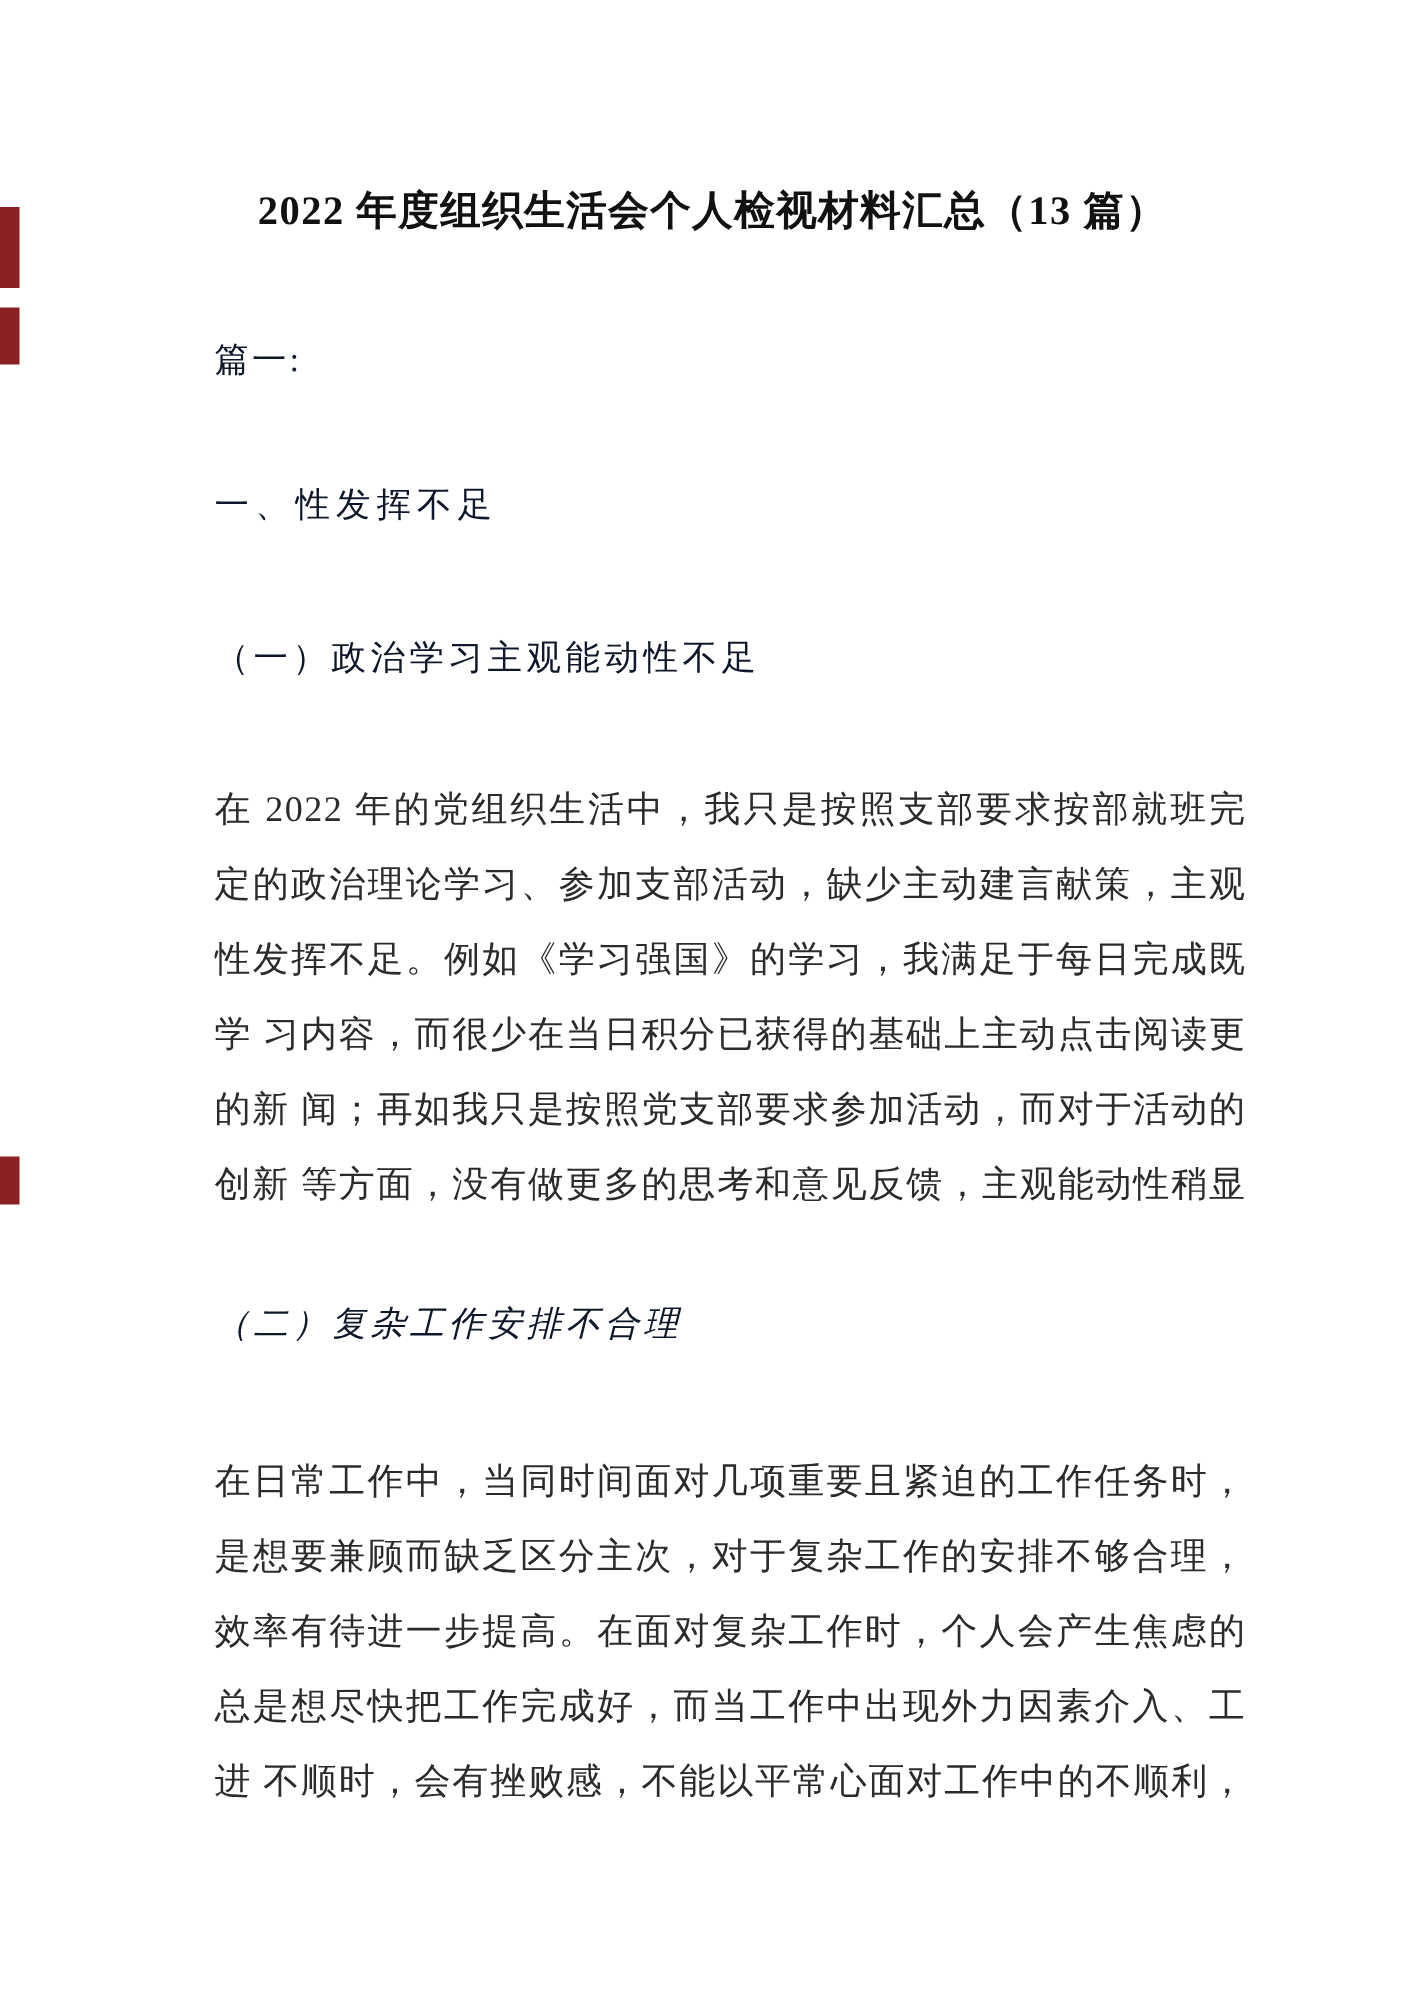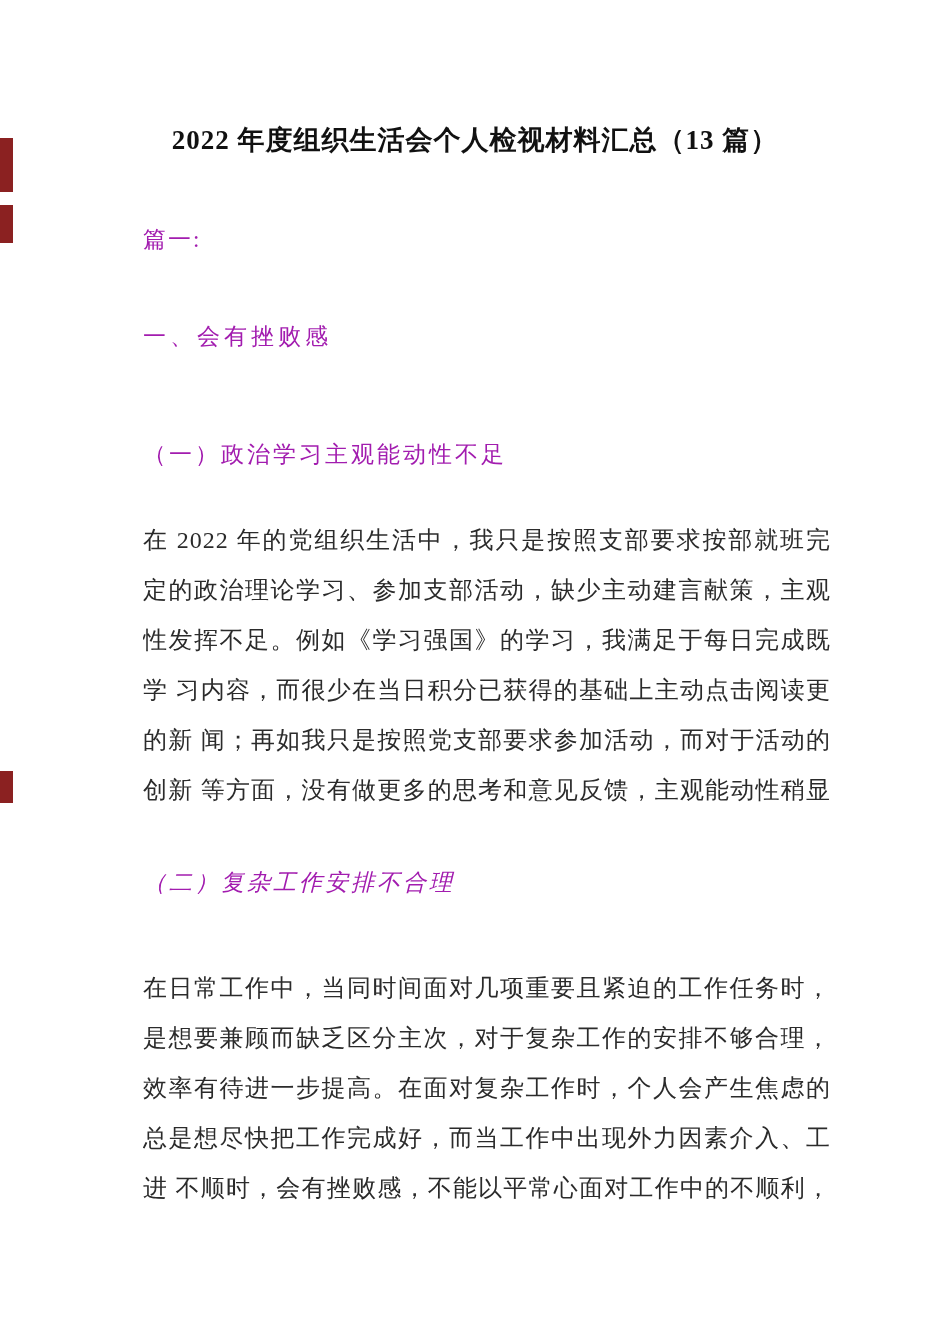--- a/index.html
+++ b/index.html
@@ -30,28 +30,28 @@
     letter-spacing: 1px;
     line-height: 1.2;
     white-space: nowrap;
   }
   
   .tblock {
     position: absolute;
     left: 143px;
     width: 690px;
     font-size: 23px;
-    color: #a21caf;
+    color: #0f172a;
     line-height: 1;
     letter-spacing: 2px;
     white-space: nowrap;
   }
   .sec-label   { top: 228px; }
   .heading-1   { top: 325px; letter-spacing: 4px; }
-  .subheading-a{ top: 443px; letter-spacing: 3px; }
+  .subheading-a{ top: 427px; letter-spacing: 3px; }
   .subheading-b{ top: 871px; letter-spacing: 3px; font-style: italic; }
   
   .para {
     position: absolute;
     left: 143px;
     width: 688px;
     font-size: 24px;
     color: #2b2b2b;
   }
   .para-1 { top: 515px; }
@@ -81,21 +81,21 @@
 <div id="page">
 
   <div class="rev-bar rev-bar-1"></div>
   <div class="rev-bar rev-bar-2"></div>
   <div class="rev-bar rev-bar-3"></div>
 
   <div class="doc-title">2022 年度组织生活会个人检视材料汇总（13 篇）</div>
 
   <div class="tblock sec-label">篇一:</div>
 
-  <div class="tblock heading-1">一、会有挫败感</div>
+  <div class="tblock heading-1">一、性发挥不足</div>
 
   <div class="tblock subheading-a">（一）政治学习主观能动性不足</div>
 
   <div class="para para-1">
     <div class="line">在 2022 年的党组织生活中，我只是按照支部要求按部就班完成 既</div>
     <div class="line">定的政治理论学习、参加支部活动，缺少主动建言献策，主观能动</div>
     <div class="line">性发挥不足。例如《学习强国》的学习，我满足于每日完成既定的</div>
     <div class="line">学 习内容，而很少在当日积分已获得的基础上主动点击阅读更多党</div>
     <div class="line">的新 闻；再如我只是按照党支部要求参加活动，而对于活动的形式、</div>
     <div class="line">创新 等方面，没有做更多的思考和意见反馈，主观能动性稍显不足。</div>

